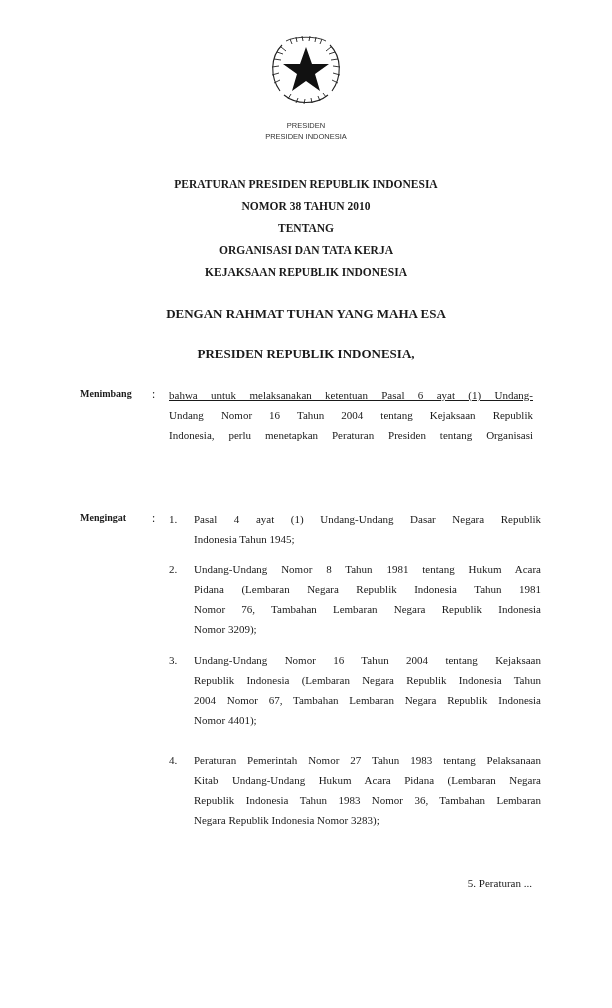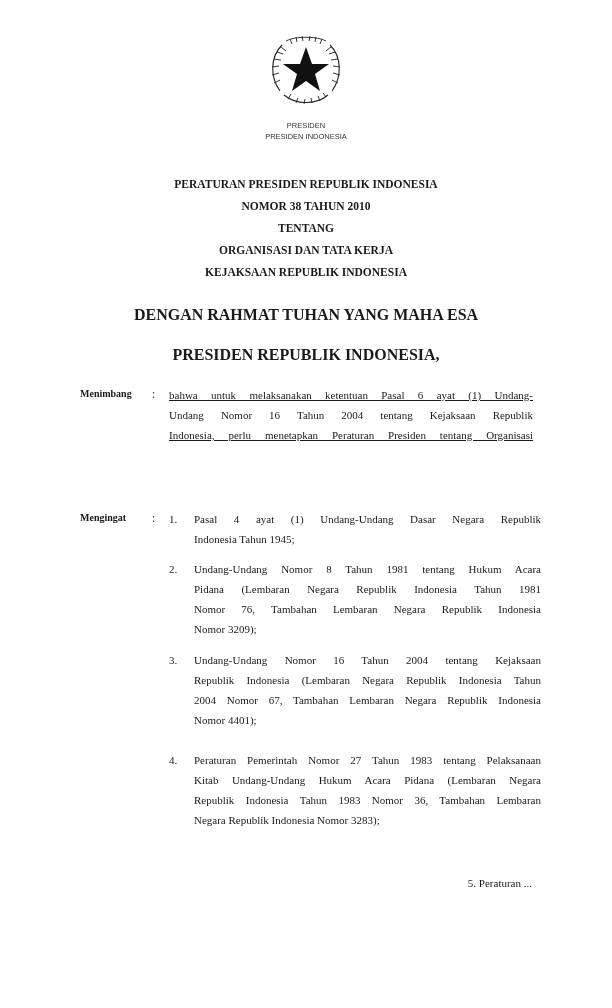--- a/index.html
+++ b/index.html
@@ -8,21 +8,21 @@
       font-family: "Liberation Serif", serif; color: #1a1a1a;
     }
     .emblem { position: absolute; left: 266px; top: 33px; width: 80px; height: 76px; }
     .emblem svg { width: 80px; height: 76px; display: block; }
     .emblem-caption {
       position: absolute; left: 200px; width: 212px; text-align: center;
       font-family: "Liberation Sans", sans-serif; font-size: 7.5px; color: #333; line-height: 10px;
     }
     .title-block { position: absolute; left: 0; width: 612px; text-align: center; font-weight: bold; font-size: 11.5px; }
     .title-line { height: 22px; line-height: 22px; }
-    .centered-bold { position: absolute; left: 0; width: 612px; text-align: center; font-weight: bold; font-size: 16px; }
+    .centered-bold { position: absolute; left: 0; width: 612px; text-align: center; font-weight: bold; font-size: 13px; }
     .label { position: absolute; font-weight: bold; font-size: 10px; text-align: center; }
     .colon { position: absolute; font-size: 11.5px; }
     .para {
       position: absolute; font-size: 11px; line-height: 20px; text-align: justify;
     }
     .item { position: absolute; font-size: 11px; line-height: 20px; }
     .item-num { position: absolute; left: 0; top: 0; }
     .item-text { position: absolute; left: 25px; top: 0; width: 347px; text-align: justify; }
     .justify-last::after { content: ""; display: inline-block; width: 100%; }
     .footer-next { position: absolute; right: 80px; font-size: 11px; }
@@ -59,21 +59,21 @@
 </div>
 
 <div class="centered-bold" style="top:306px;">DENGAN RAHMAT TUHAN YANG MAHA ESA</div>
 <div class="centered-bold" style="top:346px;">PRESIDEN REPUBLIK INDONESIA,</div>
 
 <div class="label" style="left:80px; top:388px;">Menimbang</div>
 <div class="colon" style="left:152px; top:388px;">:</div>
 <div class="para" style="left:169px; top:385px; width:364px;">
   <div class="justify-last" style="height:20px;overflow:hidden;text-decoration:underline;">bahwa untuk melaksanakan ketentuan Pasal 6 ayat (1) Undang-</div>
   <div class="justify-last" style="height:20px;overflow:hidden;">Undang Nomor 16 Tahun 2004 tentang Kejaksaan Republik</div>
-  <div class="justify-last" style="height:20px;overflow:hidden;text-decoration:underline;">Indonesia, perlu menetapkan Peraturan Presiden tentang Organisasi</div>
+  <div class="justify-last" style="height:20px;overflow:hidden;">Indonesia, perlu menetapkan Peraturan Presiden tentang Organisasi</div>
 </div>
 
 <div class="label" style="left:80px; top:512px;">Mengingat</div>
 <div class="colon" style="left:152px; top:512px;">:</div>
 
 <div class="item" style="left:169px; top:509px; width:364px;">
   <span class="item-num">1.</span>
   <div class="item-text">
     <div class="justify-last" style="height:20px;overflow:hidden;">Pasal 4 ayat (1) Undang-Undang Dasar Negara Republik</div>
     <div>Indonesia Tahun 1945;</div>

